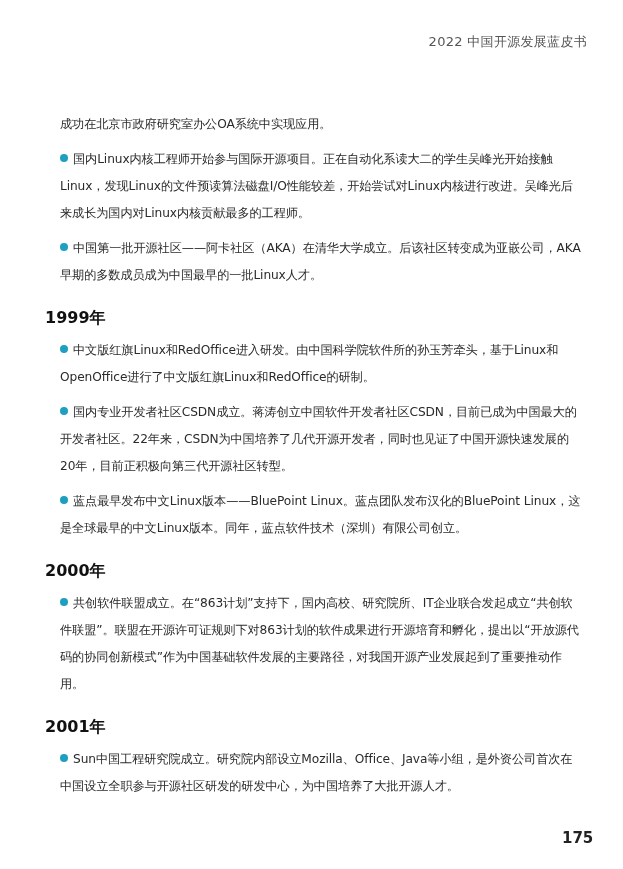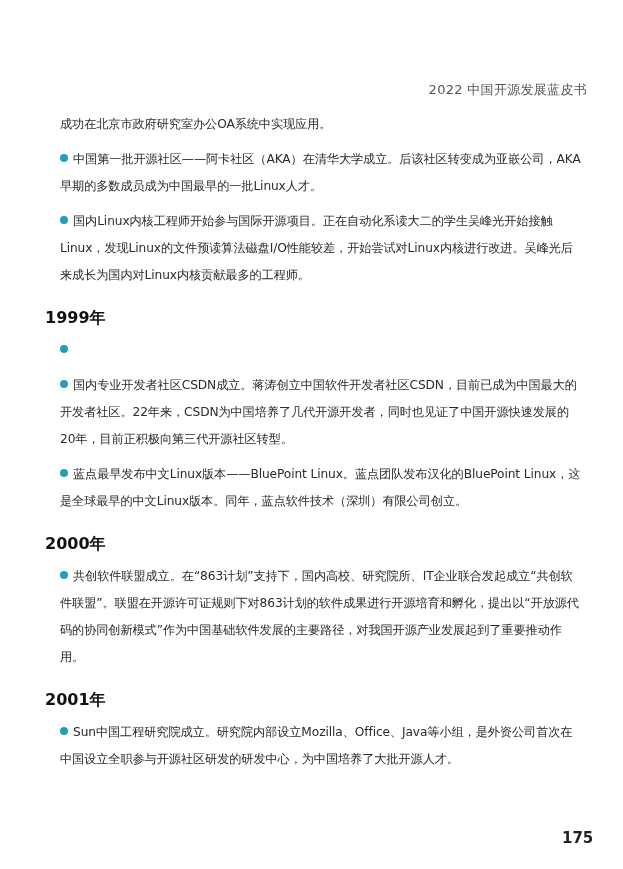--- a/index.html
+++ b/index.html
@@ -3,21 +3,21 @@
 <meta charset="utf-8">
 <style>
   html, body { margin: 0; padding: 0; background: #ffffff; }
   body {
     width: 623px; height: 869px; position: relative; overflow: hidden;
     font-family: "DejaVu Sans", "Liberation Sans", sans-serif;
     color: #222222;
   }
   .header {
     position: absolute; top: 33px; right: 36px;
-    font-size: 13px; color: #555555; letter-spacing: 0.3px; margin-top: 48px;
+    font-size: 13px; color: #555555; letter-spacing: 0.3px;
   }
   .content {
     position: absolute; left: 60px; top: 111px; width: 522px;
   }
   .para {
     font-size: 12.2px; line-height: 27px; margin: 0 0 8px 0;
     color: #2a2a2a; letter-spacing: -0.1px;
   }
   .para.first { }
   .bullet {
@@ -34,25 +34,25 @@
   }
 </style>
 </head>
 <body>
 
 <div class="header">2022 中国开源发展蓝皮书</div>
 
 <div class="content">
   <p class="para first">成功在北京市政府研究室办公OA系统中实现应用。</p>
 
+  <p class="para"><span class="bullet"></span><span>国内Linux内核工程师开始参与国际开源项目。正在自动化系读大二的学生吴峰光开始接触Linux，发现Linux的文件预读算法磁盘I/O性能较差，开始尝试对Linux内核进行改进。吴峰光后来成长为国内对Linux内核贡献最多的工程师。</span></p>
   <p class="para"><span class="bullet"></span><span>中国第一批开源社区——阿卡社区（AKA）在清华大学成立。后该社区转变成为亚嵌公司，AKA早期的多数成员成为中国最早的一批Linux人才。</span></p>
-  <p class="para"><span class="bullet"></span><span>国内Linux内核工程师开始参与国际开源项目。正在自动化系读大二的学生吴峰光开始接触Linux，发现Linux的文件预读算法磁盘I/O性能较差，开始尝试对Linux内核进行改进。吴峰光后来成长为国内对Linux内核贡献最多的工程师。</span></p>
 
   <h2 class="year">1999年</h2>
-  <p class="para"><span class="bullet"></span></p>
+  <p class="para"><span class="bullet"></span><span>中文版红旗Linux和RedOffice进入研发。由中国科学院软件所的孙玉芳牵头，基于Linux和OpenOffice进行了中文版红旗Linux和RedOffice的研制。</span></p>
   <p class="para"><span class="bullet"></span><span>国内专业开发者社区CSDN成立。蒋涛创立中国软件开发者社区CSDN，目前已成为中国最大的开发者社区。22年来，CSDN为中国培养了几代开源开发者，同时也见证了中国开源快速发展的20年，目前正积极向第三代开源社区转型。</span></p>
   <p class="para"><span class="bullet"></span><span>蓝点最早发布中文Linux版本——BluePoint Linux。蓝点团队发布汉化的BluePoint Linux，这是全球最早的中文Linux版本。同年，蓝点软件技术（深圳）有限公司创立。</span></p>
 
   <h2 class="year">2000年</h2>
   <p class="para"><span class="bullet"></span><span>共创软件联盟成立。在“863计划”支持下，国内高校、研究院所、IT企业联合发起成立“共创软件联盟”。联盟在开源许可证规则下对863计划的软件成果进行开源培育和孵化，提出以“开放源代码的协同创新模式”作为中国基础软件发展的主要路径，对我国开源产业发展起到了重要推动作用。</span></p>
 
   <h2 class="year">2001年</h2>
   <p class="para"><span class="bullet"></span><span>Sun中国工程研究院成立。研究院内部设立Mozilla、Office、Java等小组，是外资公司首次在中国设立全职参与开源社区研发的研发中心，为中国培养了大批开源人才。</span></p>
   <p class="para"></p>
 </div>

